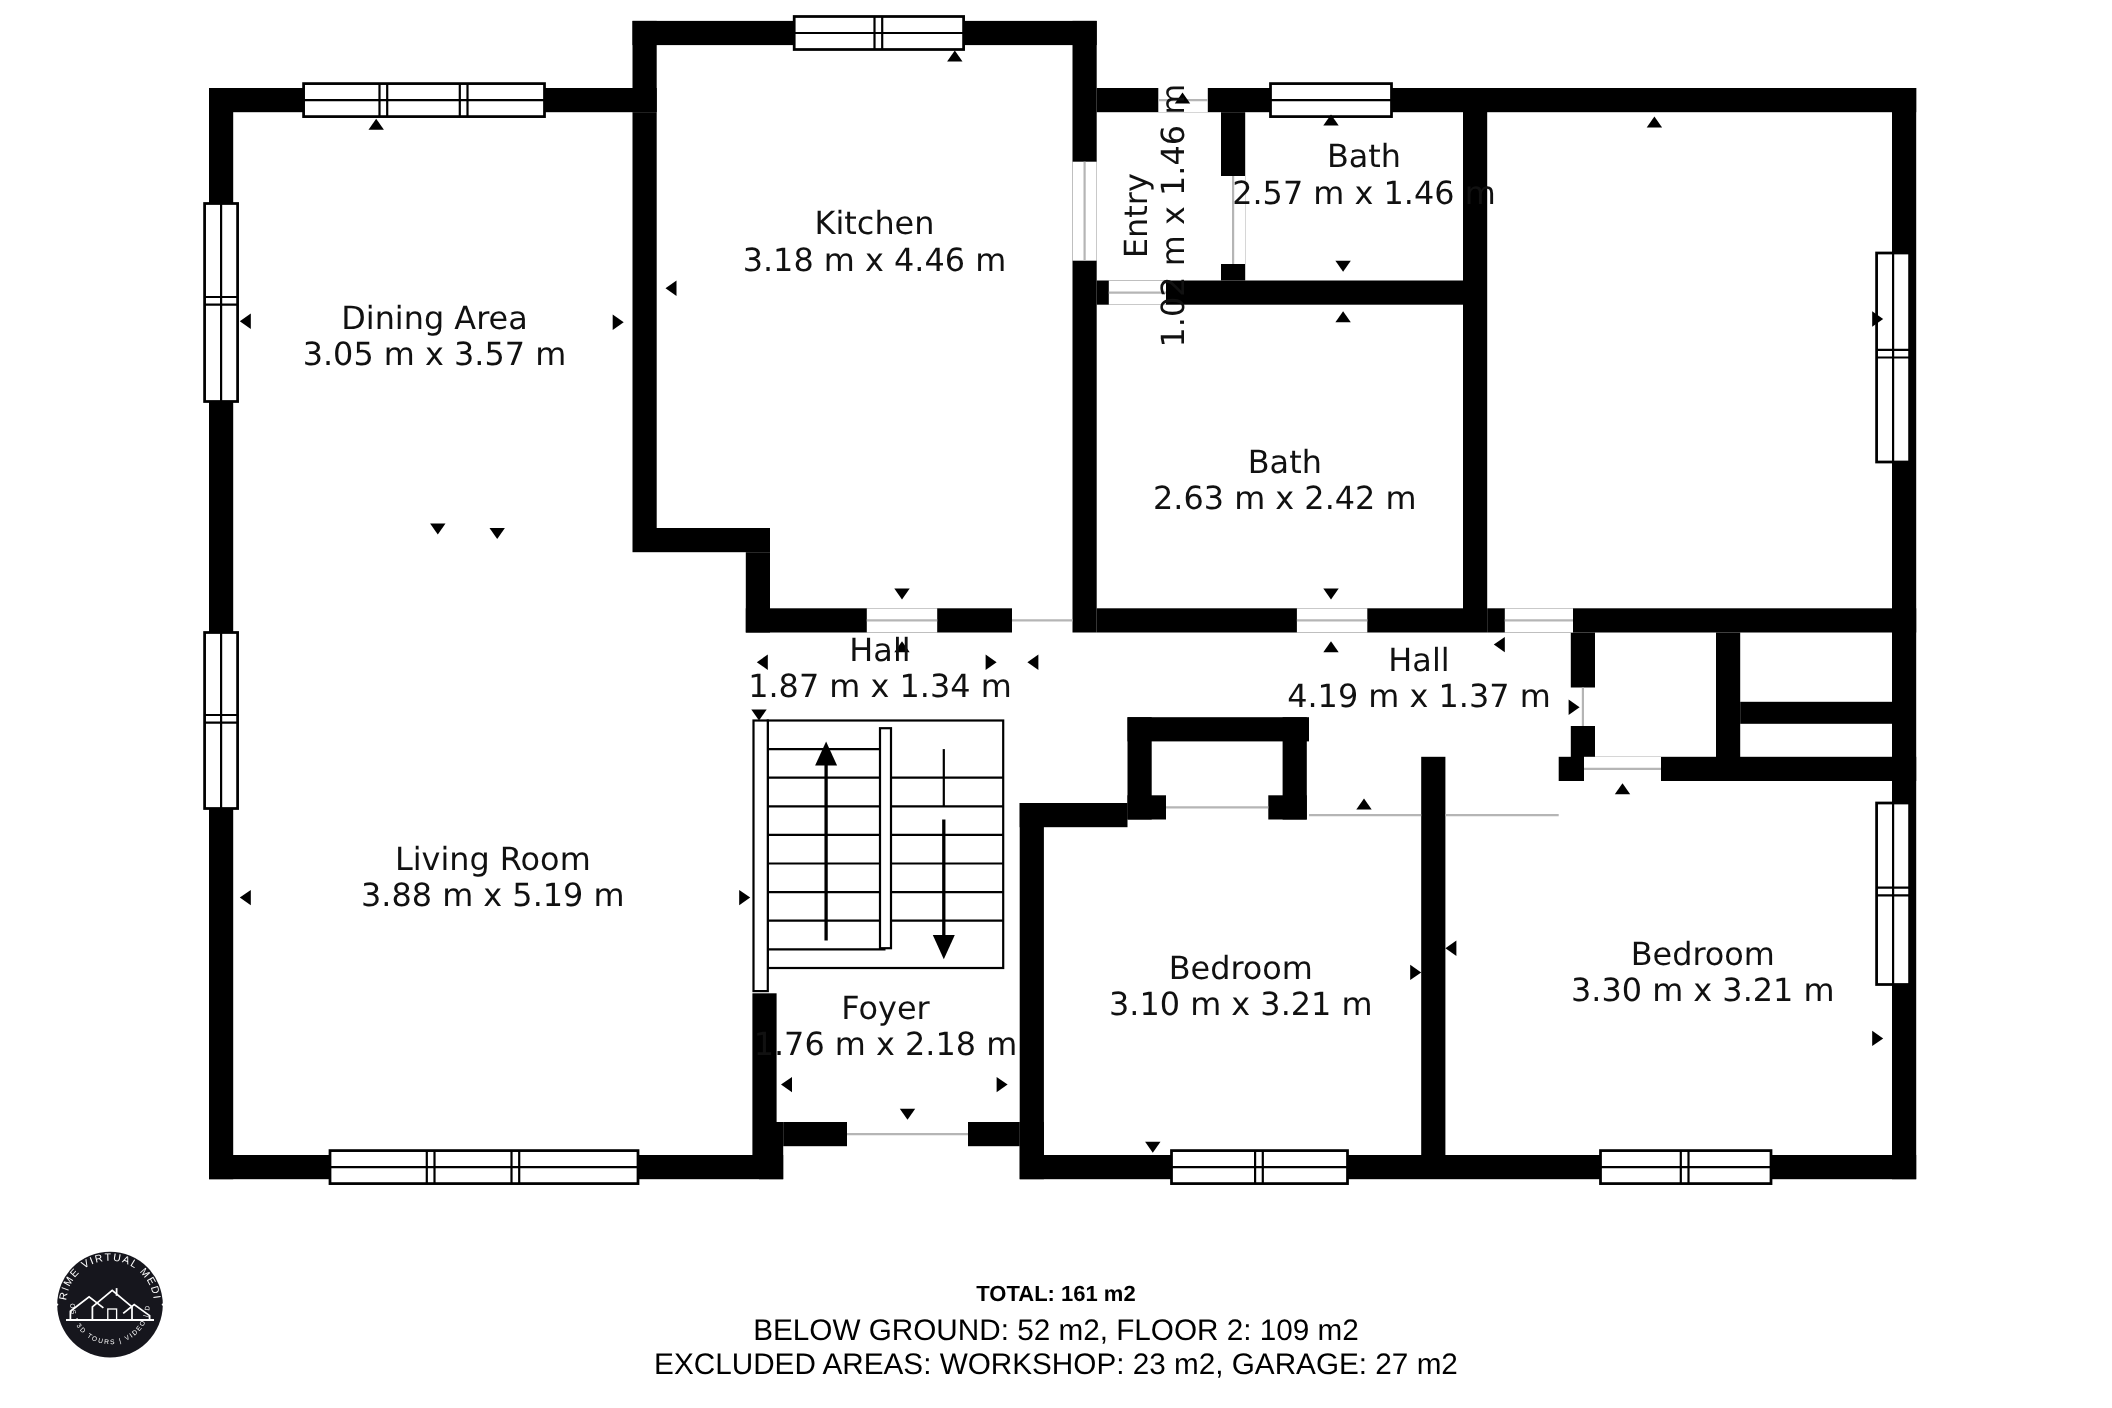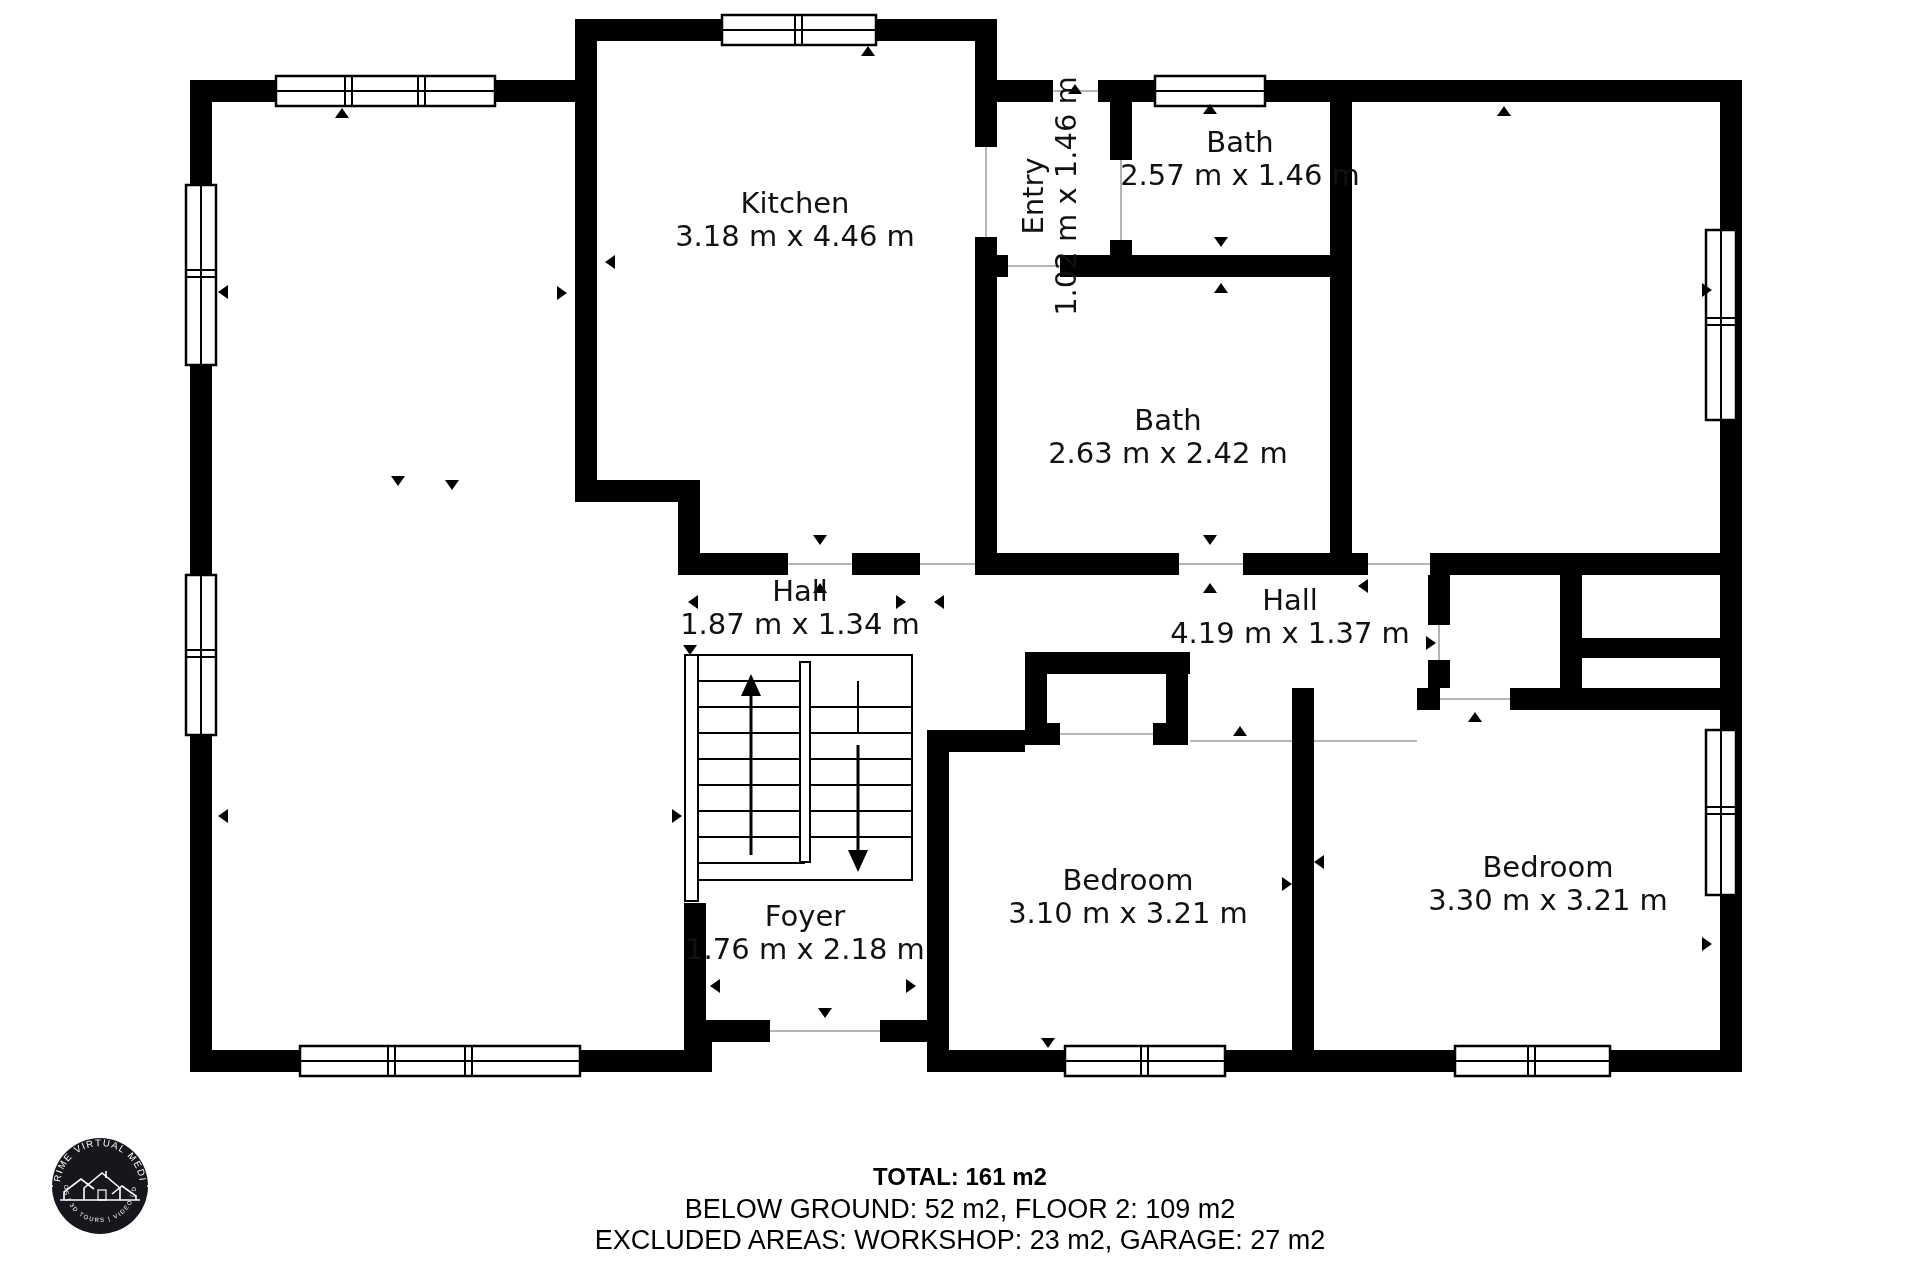--- a/index.html
+++ b/index.html
@@ -6,21 +6,21 @@
   #screen{position:relative;width:1920px;height:1280px;background:#fff;overflow:hidden;
           font-family:"DejaVu Sans",sans-serif;}
   #plan-svg{position:absolute;left:0;top:0;}
   .room-label{position:absolute;transform:translate(-50%,-50%);text-align:center;
               color:#111;font-size:29px;line-height:33px;white-space:nowrap;}
   .room-label .dims{display:block;}
   .room-label .rname{display:block;}
   #label-entry{transform:translate(-50%,-50%) rotate(-90deg);}
   #footer{position:absolute;left:0;top:1160px;width:1920px;text-align:center;
           font-family:"Liberation Sans",sans-serif;color:#000;}
-  #footer .total{font-size:24px;font-weight:bold;line-height:34px;}
+  #footer .total{font-size:20px;font-weight:bold;line-height:34px;}
   #footer .area-line{font-size:27px;line-height:31px;}
   #footer .disclaimer{font-size:19px;line-height:24px;margin-top:22px;}
   .wall{fill:#000;}
   .gapfill{fill:#fff;}
   .floorline{stroke:#b5b5b5;stroke-width:2;}
   .win{fill:#fff;stroke:#000;stroke-width:2.5;}
   .winline{stroke:#000;stroke-width:2;}
   .stair{stroke:#000;stroke-width:2;fill:none;}
   .stairw{fill:#fff;stroke:#000;stroke-width:2;}
   .arr{fill:#000;}
@@ -237,20 +237,24 @@
       <path d="M 112,1194 L 122,1186 L 136,1196 L 136,1200"></path>
       <line x1="60" y1="1200" x2="140" y2="1200"></line>
       <rect x="98" y="1190" width="8" height="10" stroke-width="1.2"></rect>
       <line x1="106" y1="1178" x2="106" y2="1171"></line>
       <circle cx="52" cy="1186" r="1" fill="#fff" stroke="none"></circle>
       <circle cx="148" cy="1186" r="1" fill="#fff" stroke="none"></circle>
     </g>
   </g>
 </svg>
 
+  <div class="room-label" style="left:395px;top:306px">
+    <span class="rname">Dining Area</span>
+    <span class="dims">3.05 m x 3.57 m</span>
+  </div>
   <div class="room-label" style="left:795px;top:220px">
     <span class="rname">Kitchen</span>
     <span class="dims">3.18 m x 4.46 m</span>
   </div>
   <div class="room-label" id="label-entry" style="left:1050px;top:196px">
     <span class="rname">Entry</span>
     <span class="dims">1.02 m x 1.46 m</span>
   </div>
   <div class="room-label" style="left:1240px;top:159px">
     <span class="rname">Bath</span>
@@ -260,20 +264,24 @@
     <span class="rname">Bath</span>
     <span class="dims">2.63 m x 2.42 m</span>
   </div>
   <div class="room-label" style="left:800px;top:608px">
     <span class="rname">Hall</span>
     <span class="dims">1.87 m x 1.34 m</span>
   </div>
   <div class="room-label" style="left:1290px;top:617px">
     <span class="rname">Hall</span>
     <span class="dims">4.19 m x 1.37 m</span>
+  </div>
+  <div class="room-label" style="left:448px;top:798px">
+    <span class="rname">Living Room</span>
+    <span class="dims">3.88 m x 5.19 m</span>
   </div>
   <div class="room-label" style="left:805px;top:933px">
     <span class="rname">Foyer</span>
     <span class="dims">1.76 m x 2.18 m</span>
   </div>
   <div class="room-label" style="left:1128px;top:897px">
     <span class="rname">Bedroom</span>
     <span class="dims">3.10 m x 3.21 m</span>
   </div>
   <div class="room-label" style="left:1548px;top:884px">

